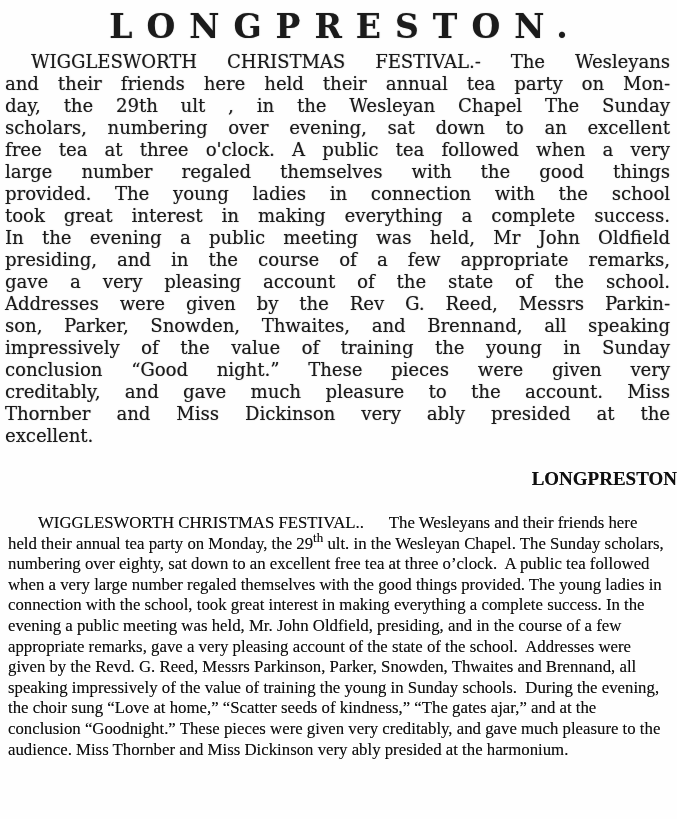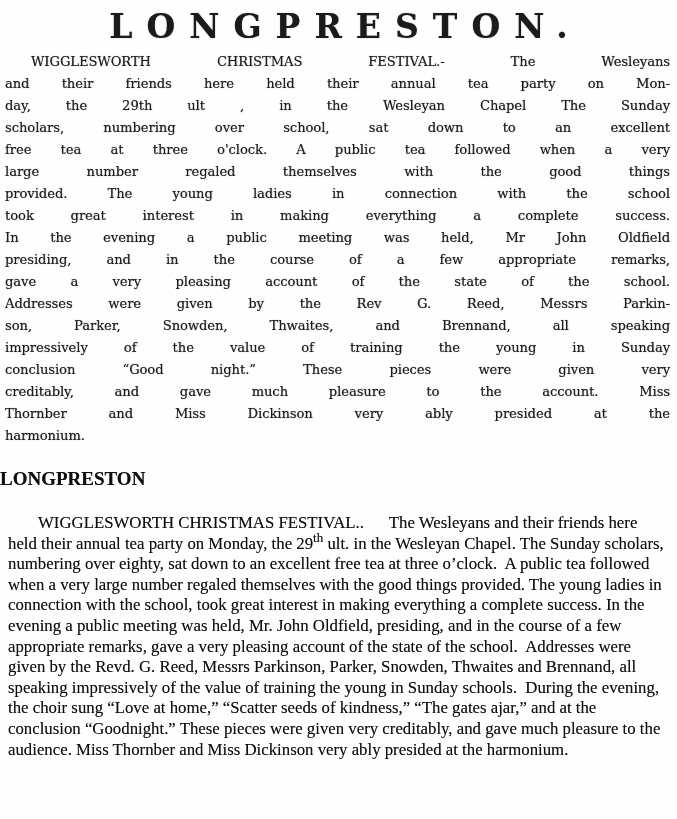--- a/index.html
+++ b/index.html
@@ -20,38 +20,38 @@
     padding-left: 14px; 
     text-align: center;
     margin: 7px 0 5px 0;
     color: #1b1b1b;
     text-shadow: 0 0 1px rgba(20,20,20,0.5);
     white-space: nowrap;
   }
   .scan-text {
     padding: 0 7px 0 5px;
     font-family: "DejaVu Serif", serif;
-    font-size: 13px;
+    font-size: 18px;
     line-height: 22px;
     color: #1a1a1a;
     text-shadow: 0.3px 0.3px 0.9px rgba(25,25,25,0.55);
   }
   .scan-line {
     text-align: justify;
     text-align-last: justify;
   }
   .scan-line.first { text-indent: 26px; }
   .scan-line.last  { text-align-last: left; }
 
   
   .transcript-title {
     font-family: "Liberation Serif", serif;
     font-weight: bold;
     font-size: 19px;
-    text-align: left;
+    text-align: right;
     margin: 21px 0 0 0;
     color: #0f0f0f;
     text-shadow: 0 0 0.5px rgba(0,0,0,0.5);
   }
   .transcript-text {
     font-family: "Liberation Serif", serif;
     font-size: 16.8px;
     line-height: 20.6px;
     color: #0f0f0f;
     margin: 23px 10px 0 8px;
@@ -69,35 +69,35 @@
 <body>
 
 <div class="page">
 
   <section>
     <h1 class="scan-title">LONGPRESTON.</h1>
     <div class="scan-text">
         <div class="scan-line first">WIGGLESWORTH CHRISTMAS FESTIVAL.- The Wesleyans</div>
         <div class="scan-line">and their friends here held their annual tea party on Mon-</div>
         <div class="scan-line">day, the 29th ult , in the Wesleyan Chapel   The Sunday</div>
-        <div class="scan-line">scholars, numbering over school, sat down to an excellent</div>
+        <div class="scan-line">scholars, numbering over evening, sat down to an excellent</div>
         <div class="scan-line">free tea at three o'clock.  A public tea followed when a very</div>
         <div class="scan-line">large number regaled themselves with the good things</div>
         <div class="scan-line">provided.  The young ladies in connection with the school</div>
         <div class="scan-line">took great interest in making everything a complete success.</div>
         <div class="scan-line">In the evening a public meeting was held, Mr John Oldfield</div>
         <div class="scan-line">presiding, and in the course of a few appropriate remarks,</div>
         <div class="scan-line">gave a very pleasing account of the state of the school.</div>
         <div class="scan-line">Addresses were given by the Rev G. Reed, Messrs Parkin-</div>
         <div class="scan-line">son, Parker, Snowden, Thwaites, and Brennand, all speaking</div>
         <div class="scan-line">impressively of the value of training the young in Sunday</div>
         <div class="scan-line">conclusion “Good night.”  These pieces were given very</div>
         <div class="scan-line">creditably, and gave much pleasure to the account.  Miss</div>
         <div class="scan-line">Thornber and Miss Dickinson very ably presided at the</div>
-        <div class="scan-line last">harmonium.</div>
+        <div class="scan-line last">excellent.</div>
       </div>
   </section>
 
   <section>
     <h2 class="transcript-title">LONGPRESTON</h2>
     <p class="transcript-text"><span>WIGGLESWORTH CHRISTMAS FESTIVAL..      The Wesleyans and their friends here held their annual tea party on Monday, the 29</span><sup>th</sup><span> ult. in the Wesleyan Chapel. The Sunday scholars, numbering over eighty, sat down to an excellent free tea at three o’clock.  A public tea followed when a very large number regaled themselves with the good things provided. The young ladies in connection with the school, took great interest in making everything a complete success. In the evening a public meeting was held, Mr. John Oldfield, presiding, and in the course of a few appropriate remarks, gave a very pleasing account of the state of the school.  Addresses were given by the Revd. G. Reed, Messrs Parkinson, Parker, Snowden, Thwaites and Brennand, all speaking impressively of the value of training the young in Sunday schools.  During the evening, the choir sung “Love at home,” “Scatter seeds of kindness,” “The gates ajar,” and at the conclusion “Goodnight.” These pieces were given very creditably, and gave much pleasure to the audience. Miss Thornber and Miss Dickinson very ably presided at the harmonium.</span></p>
   </section>
 
 </div>
 

